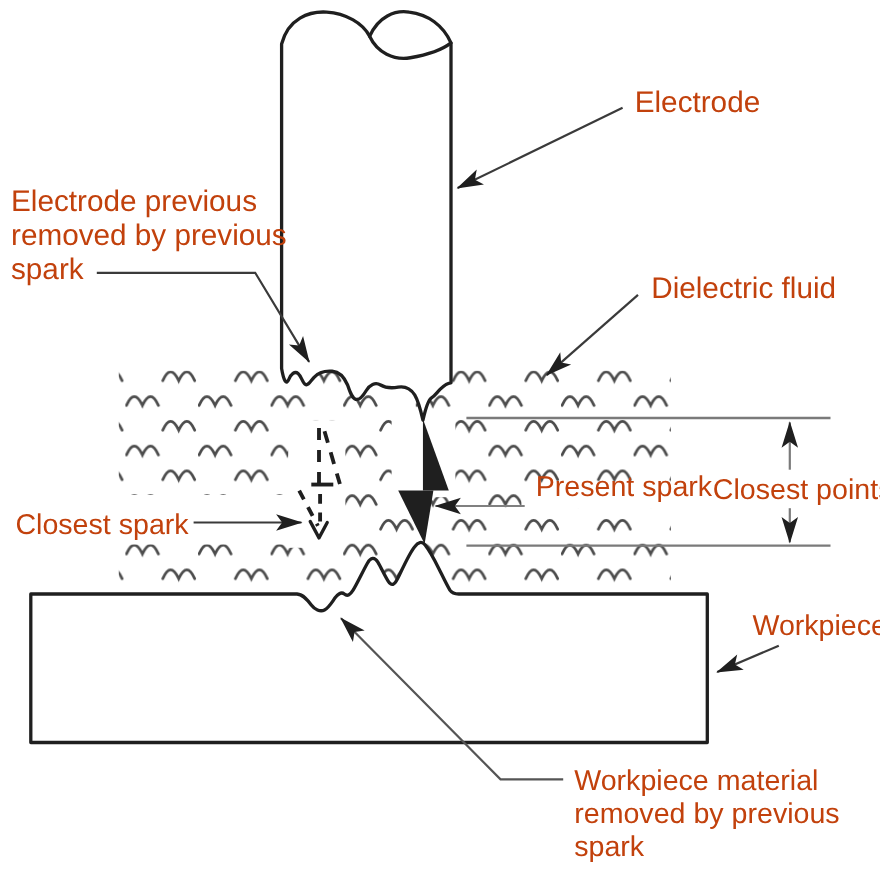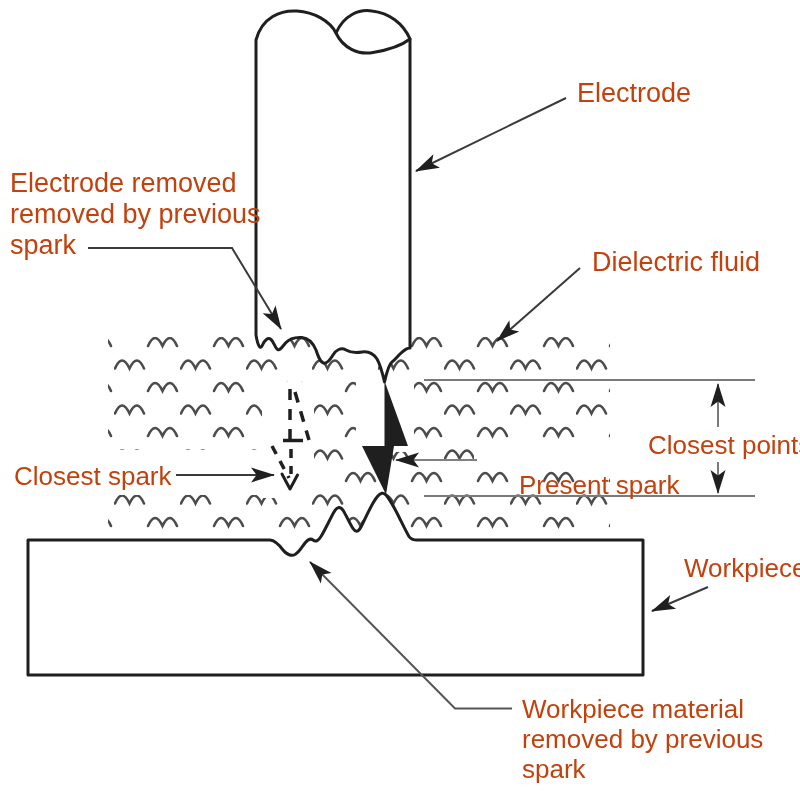--- a/index.html
+++ b/index.html
@@ -88,32 +88,32 @@
     <path d="M 88,248 H 232 L 281,329" fill="none" stroke="#3a3a3a" stroke-width="2" marker-end="url(#ah)"></path>
     <path d="M 566,98 L 416,171" fill="none" stroke="#3a3a3a" stroke-width="2" marker-end="url(#ah)"></path>
     <path d="M 580,268 L 497,341" fill="none" stroke="#3a3a3a" stroke-width="2" marker-end="url(#ah)"></path>
     <path d="M 176,475 L 274,475" fill="none" stroke="#3a3a3a" stroke-width="2" marker-end="url(#ah)"></path>
     <path d="M 477,460 L 396,460" fill="none" stroke="#808080" stroke-width="2" marker-end="url(#ah)"></path>
     <path d="M 708,587 L 652,611" fill="none" stroke="#3a3a3a" stroke-width="2" marker-end="url(#ah)"></path>
     <path d="M 512,708.5 H 455 L 310,562" fill="none" stroke="#555555" stroke-width="2" marker-end="url(#ah)"></path>
   </svg>
 
   <div class="lbl lbl-27" style="left:10px;top:168px;">
-    <div>Electrode removed</div>
+    <div>Electrode previous</div>
     <div>removed by previous</div>
     <div>spark</div>
   </div>
 
   <div class="lbl lbl-27" style="left:577px;top:78px;">Electrode</div>
 
   <div class="lbl lbl-27" style="left:592px;top:247px;">Dielectric fluid</div>
 
   <div class="lbl lbl-26" style="left:14px;top:461px;">Closest spark</div>
 
-  <div class="lbl lbl-26" style="left:487px;top:470px;margin-left:32px;">Present spark</div>
+  <div class="lbl lbl-26" style="left:487px;top:427px;">Present spark</div>
 
   <div class="lbl lbl-26" style="left:648px;top:430px;">Closest points</div>
 
   <div class="lbl lbl-26" style="left:684px;top:553px;">Workpiece</div>
 
   <div class="lbl lbl-26" style="left:522px;top:694px;">
     <div>Workpiece material</div>
     <div>removed by previous</div>
     <div>spark</div>
   </div>

